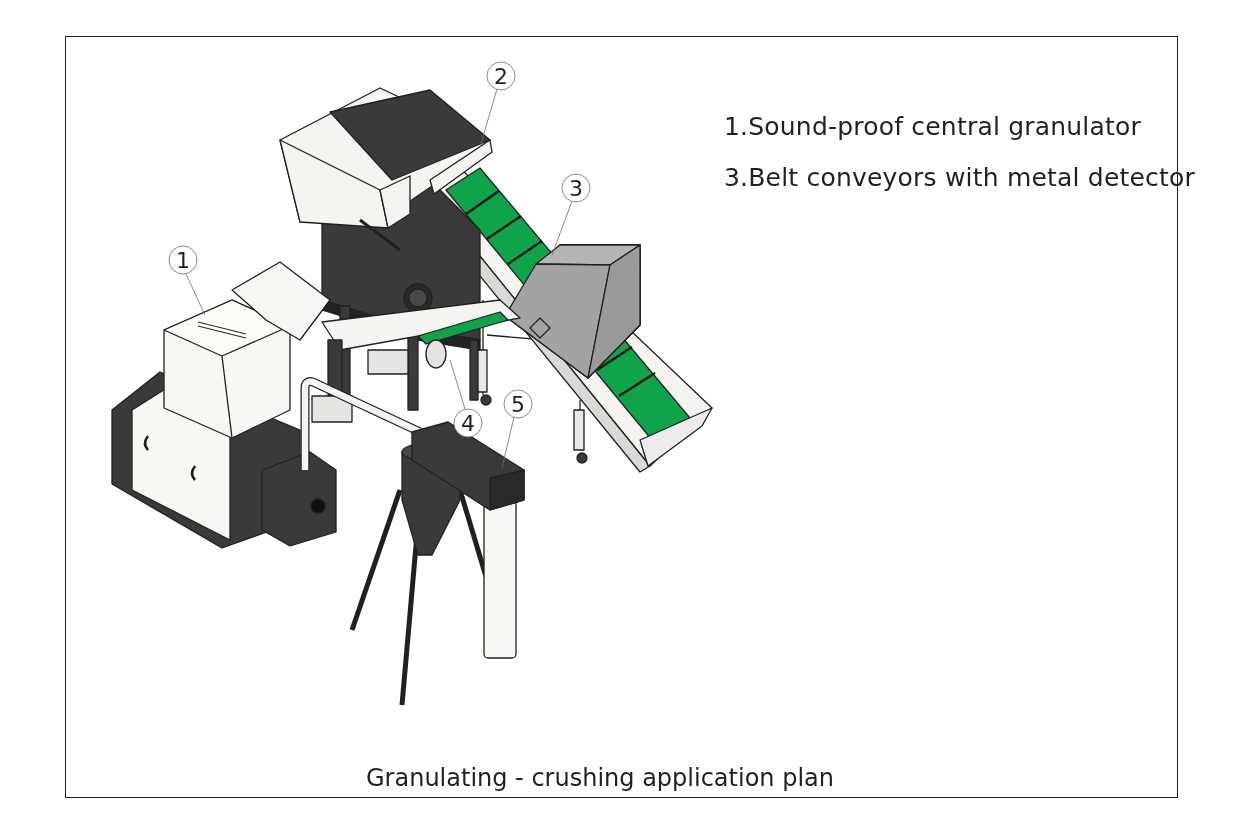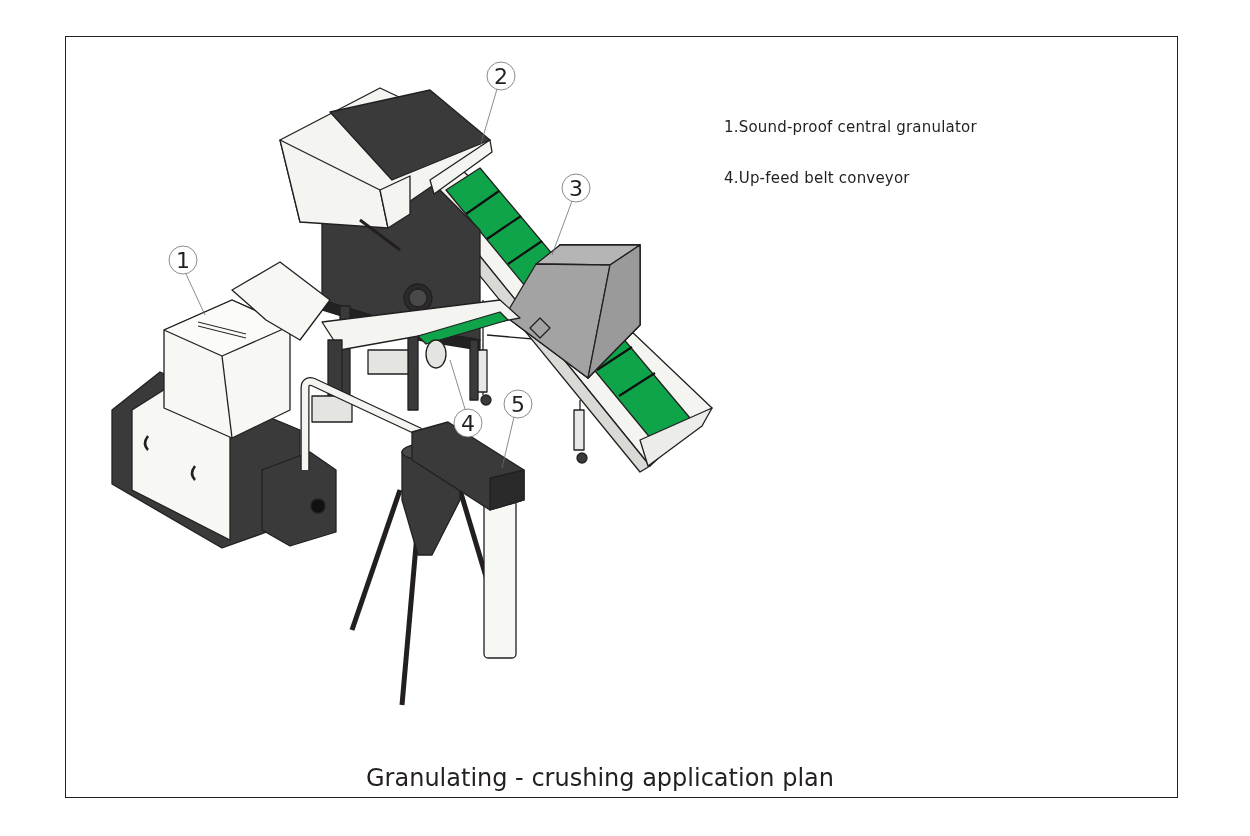--- a/index.html
+++ b/index.html
@@ -2,21 +2,21 @@
 <html><head>
 <meta charset="utf-8">
 <style>
   html, body { margin: 0; padding: 0; background: #ffffff; }
   body { width: 1250px; height: 836px; position: relative; overflow: hidden;
          font-family: "DejaVu Sans", sans-serif; color: #231f20; }
   .frame { position: absolute; left: 65px; top: 36px; width: 1113px; height: 762px;
            border: 1.5px solid #231f20; box-sizing: border-box; }
   svg.drawing { position: absolute; left: 0; top: 0; }
   .legend { position: absolute; left: 724px; top: 112px; margin: 0; padding: 0; list-style: none; }
-  .legend li { font-size: 15px; height: 51px; line-height: 30px; letter-spacing: 0.2px; white-space: nowrap; }
+  .legend li { font-size: 25px; height: 51px; line-height: 30px; letter-spacing: 0.2px; white-space: nowrap; }
   .caption { position: absolute; left: 0; width: 1200px; top: 764px; text-align: center;
              font-size: 24px; }
   .callout text { font-family: "DejaVu Sans", sans-serif; font-size: 22px; fill: #231f20; }
 </style>
 </head>
 <body>
 
 <div class="frame"></div>
 
 <svg class="drawing" width="1250" height="836">
@@ -140,16 +140,16 @@
       <text x="501" y="84">2</text>
       <text x="576" y="196">3</text>
       <text x="468" y="431">4</text>
       <text x="518" y="412">5</text>
     </g>
   </g>
 </svg>
 
 <ul class="legend">
   <li><span>1</span>.<span>Sound-proof central granulator</span></li>
-  <li><span>4</span>.<span>Up-feed belt conveyor</span></li>
+  <li><span>3</span>.<span>Belt conveyors with metal detector</span></li>
 </ul>
 
 <div class="caption">Granulating - crushing application plan</div>
 
 </body></html>

